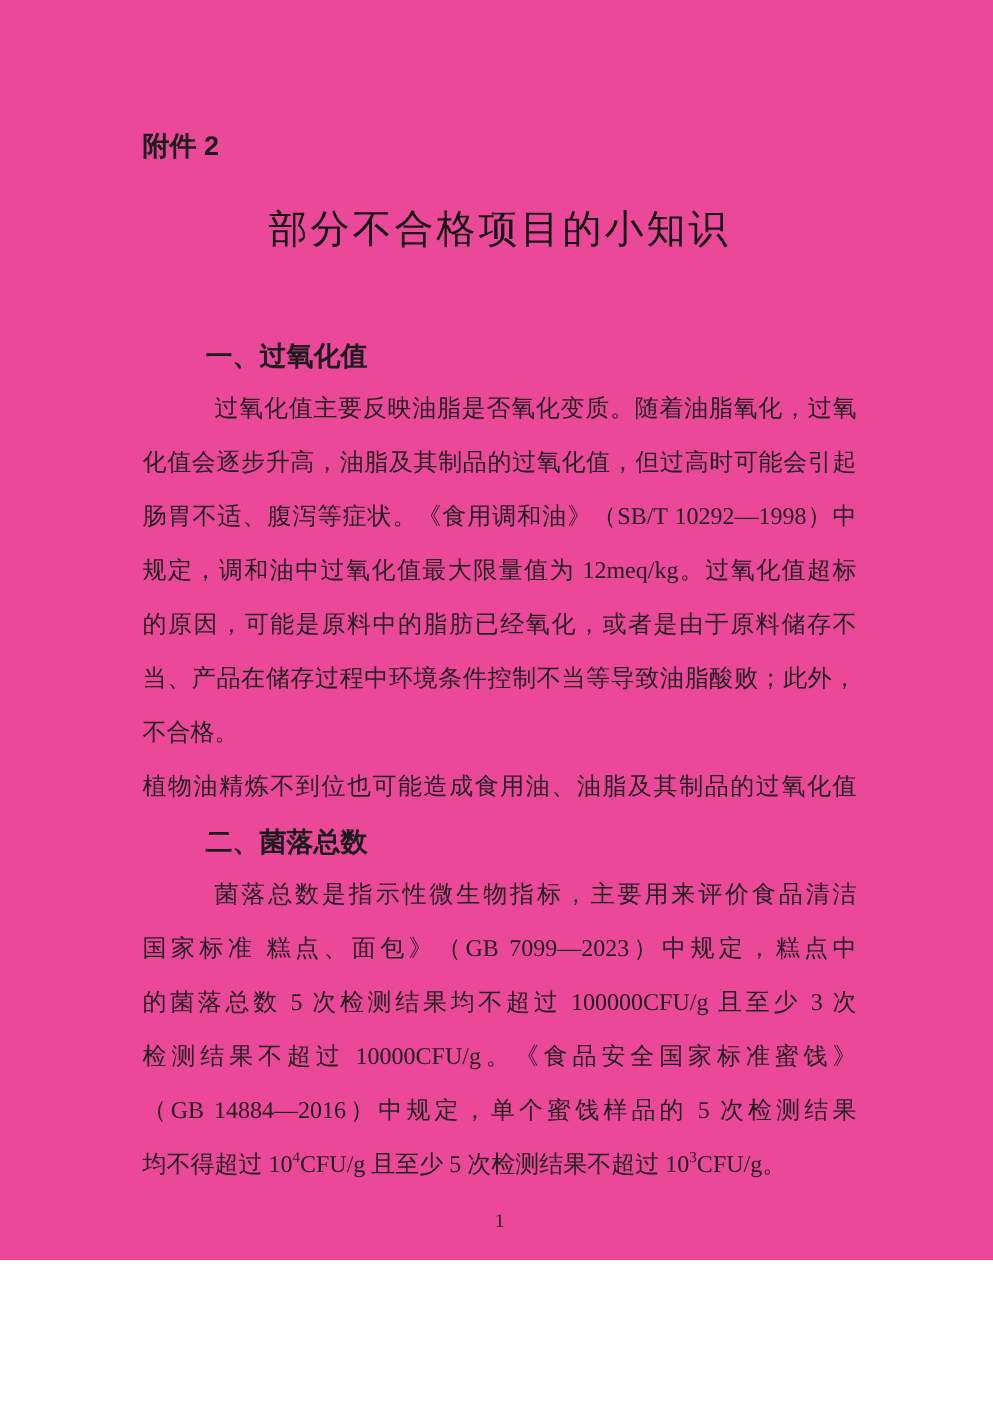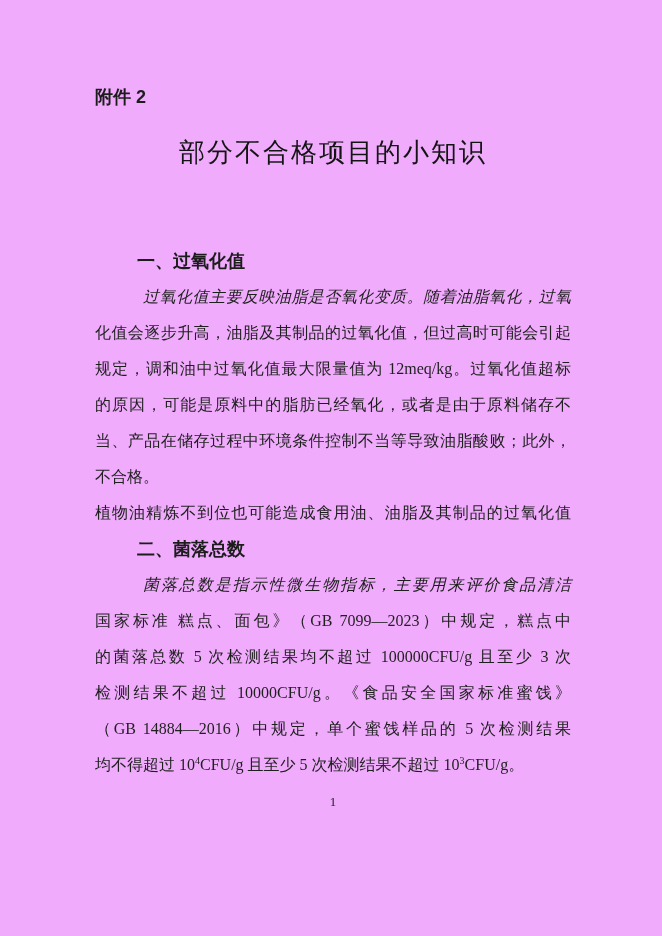--- a/index.html
+++ b/index.html
@@ -3,22 +3,22 @@
 <meta charset="utf-8">
 <style>
   html, body {
     margin: 0;
     padding: 0;
     background: #ffffff;
   }
   .page {
     position: relative;
     width: 662px;
-    height: 936px;
-    background: #f0abfc;
+    height: 840px;
+    background: #ec4899;
     color: #1c1c1c;
     font-family: "Liberation Serif", "DejaVu Serif", serif;
     overflow: hidden;
   }
   .content {
     position: absolute;
     left: 95px;
     top: 0;
     width: 476px;
   }
@@ -33,21 +33,21 @@
   .doc-title {
     margin-top: 21px;
     font-size: 26px;
     line-height: 44px;
     text-align: center;
     letter-spacing: 2px;
     font-weight: 500;
     color: #141414;
   }
   .doc-section:first-of-type {
-    margin-top: 68px;
+    margin-top: 44px;
   }
   .section-heading {
     font-family: "Liberation Sans", "DejaVu Sans", sans-serif;
     font-weight: bold;
     font-size: 18px;
     line-height: 36px;
     padding-left: 42px;
     color: #1c1c1c;
   }
   .body-line {
@@ -55,21 +55,20 @@
     line-height: 36px;
     height: 36px;
     text-align: justify;
     text-align-last: justify;
     text-justify: inter-character;
     white-space: nowrap;
     color: #1f1f1f;
   }
   .body-line.indent {
     padding-left: 48px;
-    font-style: italic;
   }
   .body-line.last {
     text-align-last: left;
   }
   .body-line sup {
     font-size: 10px;
     line-height: 0;
     vertical-align: super;
   }
   .page-footer {
@@ -85,20 +84,21 @@
 
 <div class="page">
   <div class="content">
     <div class="attachment-label">附件 2</div>
     <div class="doc-title">部分不合格项目的小知识</div>
     <div id="sections">
         <section class="doc-section">
           <div class="section-heading">一、过氧化值</div>
           <div class="body-line indent">过氧化值主要反映油脂是否氧化变质。随着油脂氧化，过氧</div>
           <div class="body-line">化值会逐步升高，油脂及其制品的过氧化值，但过高时可能会引起</div>
+          <div class="body-line">肠胃不适、腹泻等症状。《食用调和油》（SB/T 10292—1998）中</div>
           <div class="body-line">规定，调和油中过氧化值最大限量值为 12meq/kg。过氧化值超标</div>
           <div class="body-line">的原因，可能是原料中的脂肪已经氧化，或者是由于原料储存不</div>
           <div class="body-line">当、产品在储存过程中环境条件控制不当等导致油脂酸败；此外，</div>
           <div class="body-line last">不合格。</div>
           <div class="body-line">植物油精炼不到位也可能造成食用油、油脂及其制品的过氧化值</div>
         </section>
         <section class="doc-section">
           <div class="section-heading">二、菌落总数</div>
           <div class="body-line indent">菌落总数是指示性微生物指标，主要用来评价食品清洁</div>
           <div class="body-line">国家标准 糕点、面包》（GB 7099—2023）中规定，糕点中</div>

